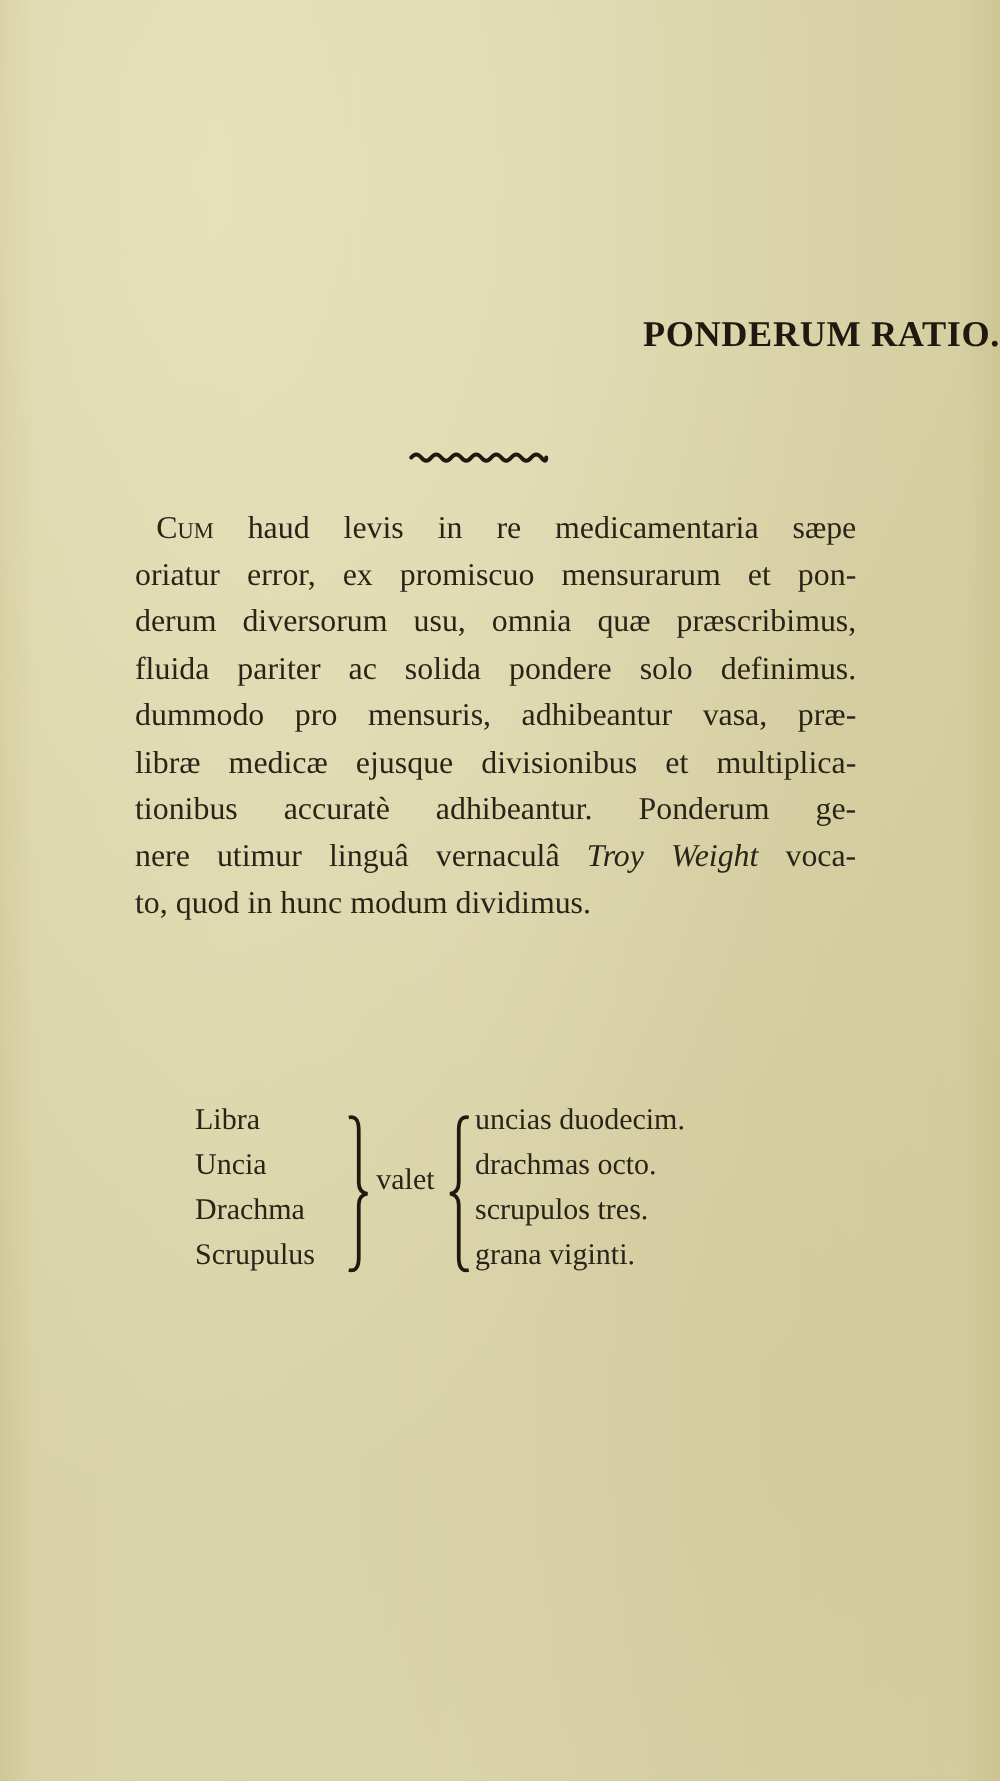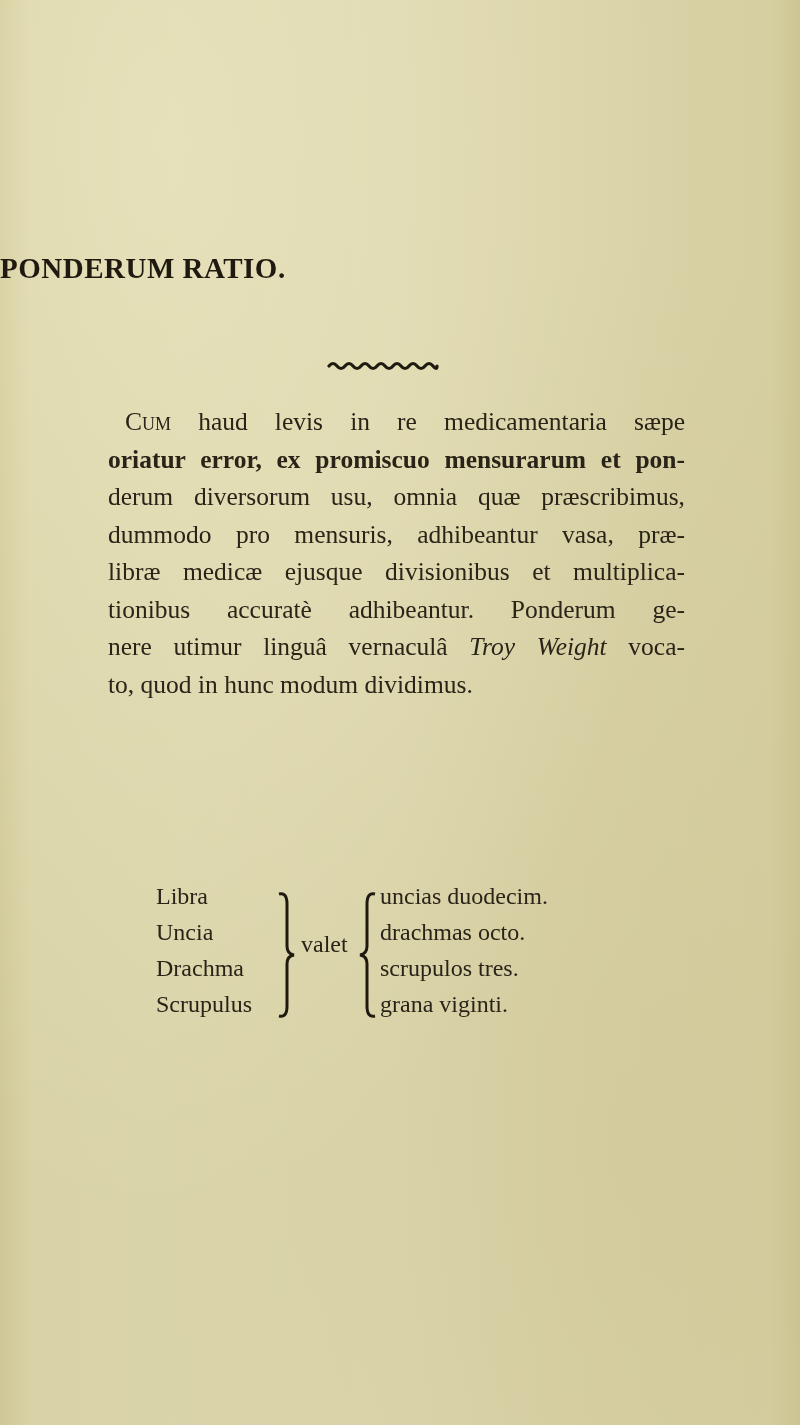--- a/index.html
+++ b/index.html
@@ -22,21 +22,21 @@
     .page {
       position: absolute;
       left: 0; top: 0;
       width: 800px; height: 1425px;
     }
     .title {
       position: absolute;
       top: 252px;
       left: 0;
       width: 800px;
-      text-align: left;
+      text-align: right;
       font-family: "Liberation Serif", "DejaVu Serif", serif;
       font-weight: bold;
       font-size: 29px;
       letter-spacing: 0.5px;
       color: #1f1a10;
     }
     .ornament {
       position: absolute;
       top: 360px;
       left: 327px;
@@ -114,22 +114,23 @@
 <div class="page">
 
   <div class="title">PONDERUM RATIO.</div>
 
   <svg class="ornament" viewBox="0 0 112 12" xmlns="http://www.w3.org/2000/svg">
     <path d="M2 6 Q6 1 10 6 T18 6 T26 6 T34 6 T42 6 T50 6 T58 6 T66 6 T74 6 T82 6 T90 6 T98 6 T106 6 T110 6" fill="none" stroke="#1f1a10" stroke-width="3.2" stroke-linecap="round"></path>
   </svg>
 
   <div class="body-text">
     <span class="line first"><span class="smallcaps">Cum</span><span> haud levis in re medicamentaria sæpe</span></span>
-    <span class="line" style="margin-left:-17px;width:577px;font-weight:bold;">oriatur error, ex promiscuo mensurarum et pon-</span>
+    <span class="line" style="margin-left:-17px;width:577px;">oriatur error, ex promiscuo mensurarum et pon-</span>
     <span class="line" style="margin-left:-17px;width:577px;">derum diversorum usu, omnia quæ præscribimus,</span>
+    <span class="line" style="margin-left:-17px;width:577px;">fluida pariter ac solida pondere solo definimus.</span>
     <span class="line" style="margin-left:-17px;width:577px;">dummodo pro mensuris, adhibeantur vasa, præ-</span>
     <span class="line" style="margin-left:-17px;width:577px;">libræ medicæ ejusque divisionibus et multiplica-</span>
     <span class="line" style="margin-left:-17px;width:577px;">tionibus accuratè adhibeantur.  Ponderum ge-</span>
     <span class="line" style="margin-left:-17px;width:577px;"><span>nere utimur linguâ vernaculâ </span><span class="italic">Troy Weight</span><span> voca-</span></span>
     <span class="line last" style="margin-left:-17px;width:577px;">to, quod in hunc modum dividimus.</span>
   </div>
 
   <div class="table">
     <div class="col-left">
       <span class="row">Libra</span>

